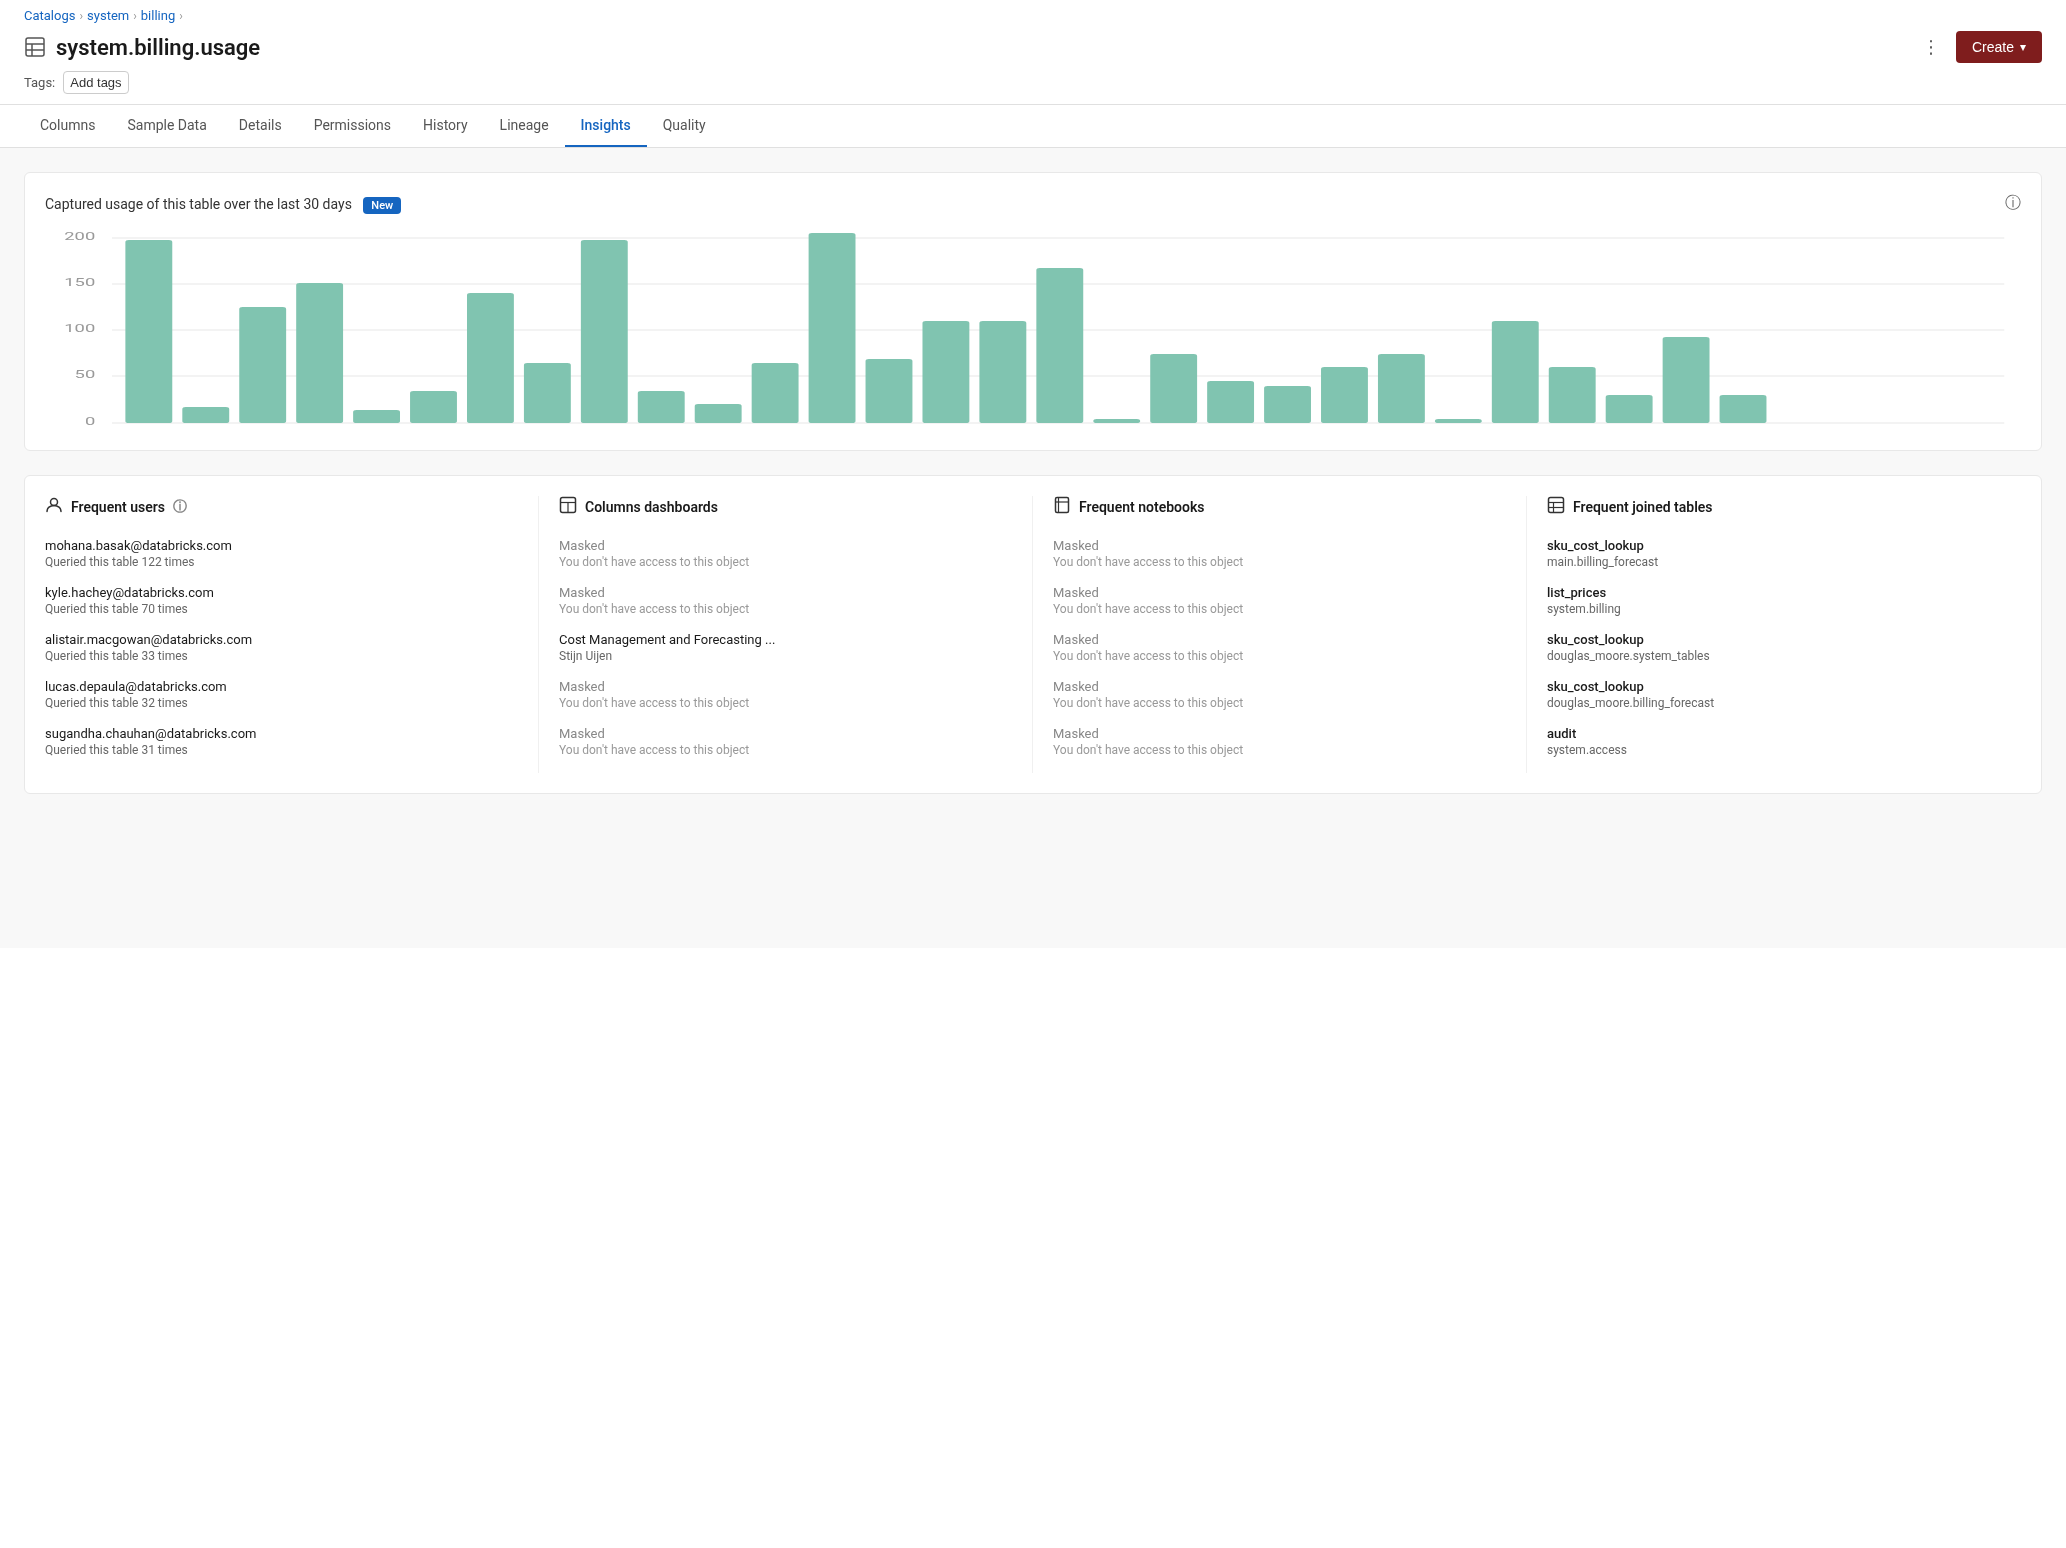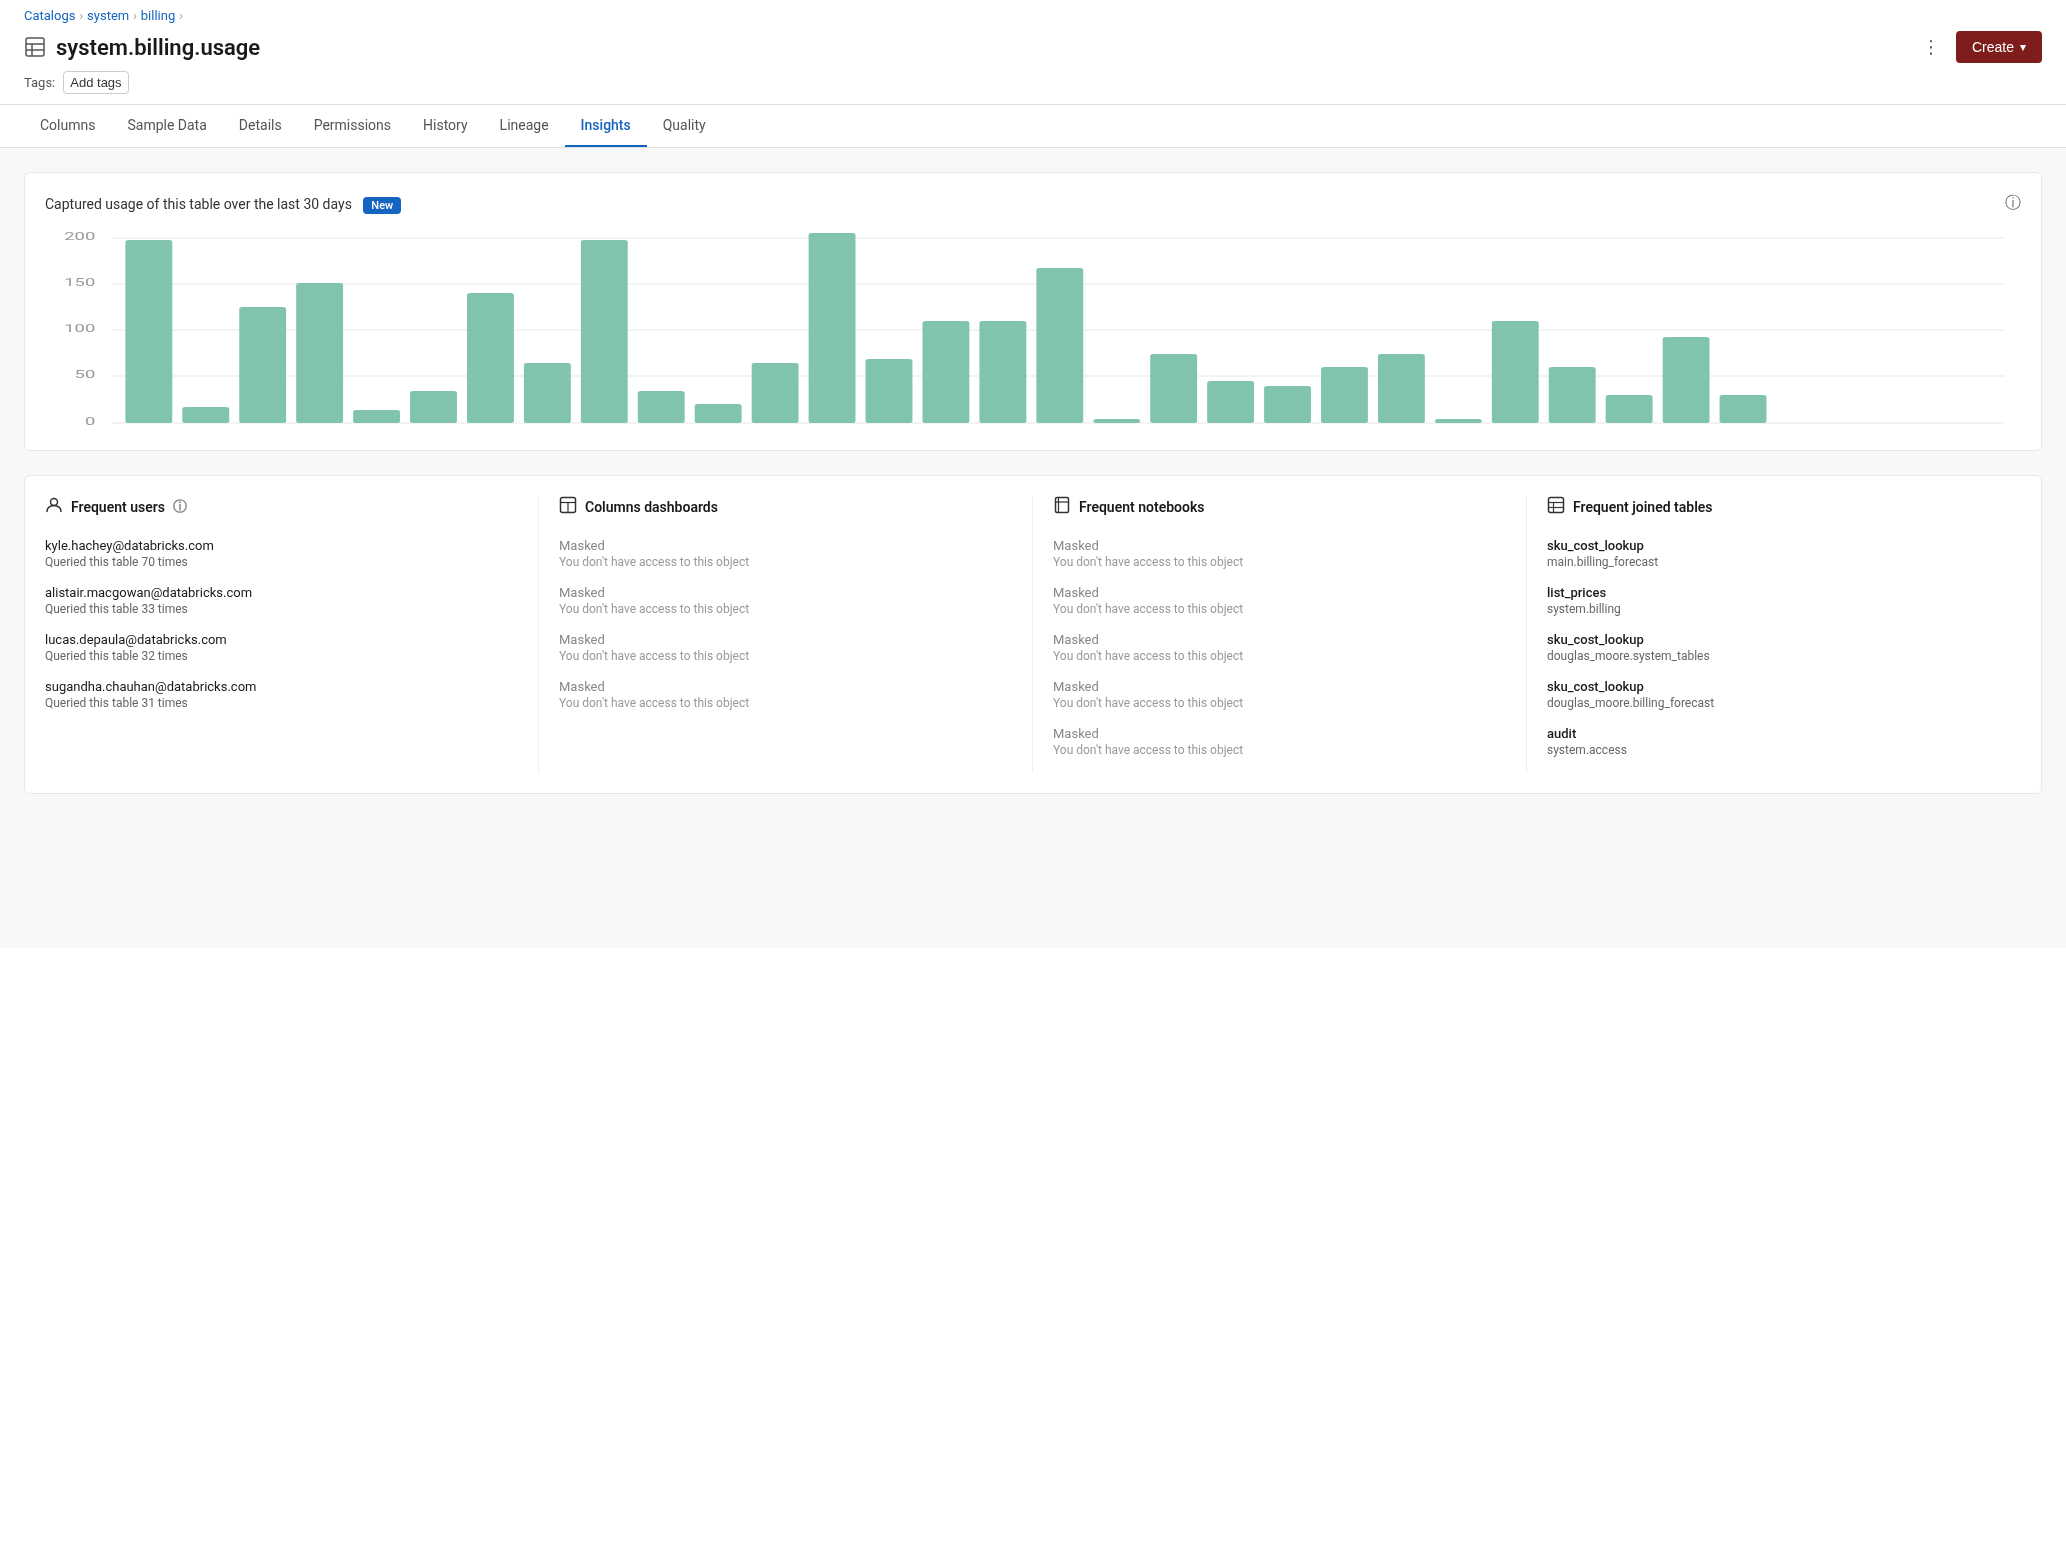--- a/index.html
+++ b/index.html
@@ -171,20 +171,24 @@
           <svg width="18" height="18" viewBox="0 0 18 18" fill="none">
               <circle cx="9" cy="6" r="3.5" stroke="#333" stroke-width="1.5"></circle>
               <path d="M2 15.5c0-3.5 3-6 7-6s7 2.5 7 6" stroke="#333" stroke-width="1.5" stroke-linecap="round"></path>
             </svg>
         </span>
         <span>Frequent users</span>
         <span style="color:#888;font-size:14px;">ⓘ</span>
       </div>
 
       <div class="user-entry">
+        <div class="user-email">mohana.basak@databricks.com</div>
+        <div class="user-query-count">Queried this table 122 times</div>
+      </div>
+      <div class="user-entry">
         <div class="user-email">kyle.hachey@databricks.com</div>
         <div class="user-query-count">Queried this table 70 times</div>
       </div>
       <div class="user-entry">
         <div class="user-email">alistair.macgowan@databricks.com</div>
         <div class="user-query-count">Queried this table 33 times</div>
       </div>
       <div class="user-entry">
         <div class="user-email">lucas.depaula@databricks.com</div>
         <div class="user-query-count">Queried this table 32 times</div>
@@ -207,20 +211,24 @@
         <span>Columns dashboards</span>
       </div>
 
       <div class="dashboard-entry">
         <div class="masked-label">Masked</div>
         <div class="no-access">You don't have access to this object</div>
       </div>
       <div class="dashboard-entry">
         <div class="masked-label">Masked</div>
         <div class="no-access">You don't have access to this object</div>
+      </div>
+      <div class="dashboard-entry">
+        <div class="dashboard-name">Cost Management and Forecasting ...</div>
+        <div class="dashboard-owner">Stijn Uijen</div>
       </div>
       <div class="dashboard-entry">
         <div class="masked-label">Masked</div>
         <div class="no-access">You don't have access to this object</div>
       </div>
       <div class="dashboard-entry">
         <div class="masked-label">Masked</div>
         <div class="no-access">You don't have access to this object</div>
       </div>
     </div>

